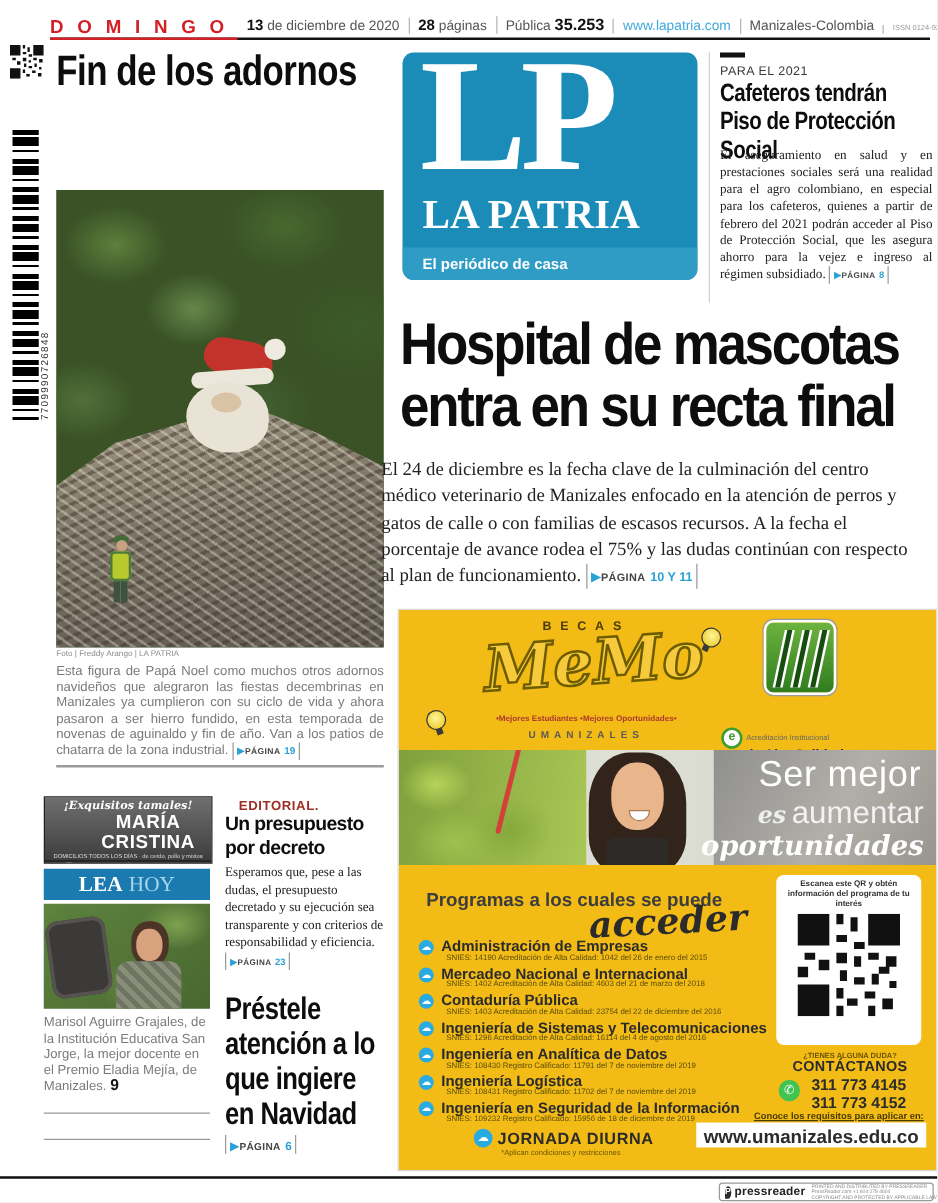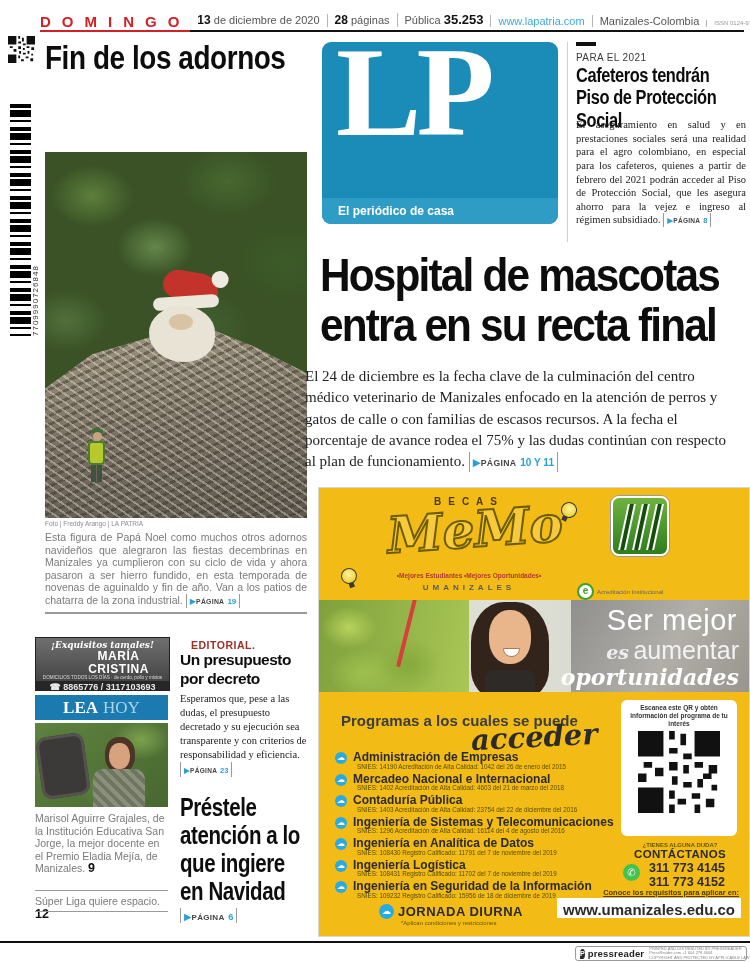--- a/index.html
+++ b/index.html
@@ -172,21 +172,21 @@
   .jornada{position:absolute;left:60px;top:210px;}
   .jcloud{display:inline-block;width:15px;height:15px;border-radius:50%;background:#29abe2;color:#fff;
     font-size:9px;text-align:center;line-height:15px;vertical-align:middle;}
   .jtext{font-size:13px;font-weight:bold;color:#2b2b2b;letter-spacing:.5px;vertical-align:middle;margin-left:4px;}
   .jnote{font-size:6px;color:#6b5500;margin-left:22px;}
 
   
   .tam{left:35px;top:637px;width:133px;height:52px;background:linear-gradient(180deg,#6f6f6f,#3c3c3c);
     border:1px solid #222;text-align:center;color:#fff;overflow:hidden;}
   .tam-script{font-family:"DejaVu Serif",serif;font-style:italic;font-weight:bold;font-size:9px;margin-top:2px;}
-  .tam-name{font-size:12px;font-weight:bold;letter-spacing:.5px;line-height:1.05;padding-left:32px;}
+  .tam-name{font-size:15px;font-weight:bold;letter-spacing:.5px;line-height:1.05;padding-left:32px;}
   .tam-sub{font-size:4.6px;color:#ddd;}
   .tam-phone{margin-top:1px;background:#262626;font-size:9px;font-weight:bold;color:#e8e8e8;padding:1px 0;}
 
   
   .lea{left:35px;top:695px;width:133px;height:25px;background:#1b7bb0;text-align:center;
     font-family:"Liberation Serif",serif;font-weight:bold;font-size:17px;line-height:25px;}
   .lea .w{color:#fff;} .lea .l{color:#a9d6ec;font-weight:normal;margin-left:5px;}
   .lea-photo{left:35px;top:723px;width:133px;height:84px;overflow:hidden;
     background:
       radial-gradient(40px 28px at 80% 20%,#7ca24e,rgba(0,0,0,0) 70%),
@@ -266,20 +266,21 @@
       <div class="worker-legs"></div>
     </div>
   </div>
 
   <div class="abs lead-credit">Foto | Freddy Arango | LA PATRIA</div>
   <div class="abs lead-cap"><span>Esta figura de Papá Noel como muchos otros adornos navideños que alegraron las fiestas decembrinas en Manizales ya cumplieron con su ciclo de vida y ahora pasaron a ser hierro fundido, en esta temporada de novenas de aguinaldo y fin de año. Van a los patios de chatarra de la zona industrial. </span><span class="pref" style="font-size:11px;"><span class="arw">▶</span><span class="plb">PÁGINA</span> <span class="pnm">19</span></span></div>
   <div class="abs lead-rule"></div>
 
   <div class="abs masthead">
     <div class="mh-lp">LP</div>
+    <div class="mh-name">LA PATRIA</div>
     <div class="mh-tagband">
       <div class="mh-tag">El periódico de casa</div>
     </div>
   </div>
 
   <div class="abs vrule"></div>
   <div class="abs cs-dash"></div>
   <div class="abs cs-kicker">PARA EL 2021</div>
   <div class="abs cs-h hl">
       <span class="cond" style="display:block;">Cafeteros tendrán Piso de Protección Social</span>
@@ -411,21 +412,20 @@
 
   <div class="abs lea"><span class="w">LEA</span><span class="l">HOY</span></div>
   <div class="abs lea-photo">
     <div class="lp-pack"></div>
     <div class="lp-hair"></div>
     <div class="lp-face"></div>
     <div class="lp-shirt"></div>
   </div>
   <div class="abs lea-item1"><span>Marisol Aguirre Grajales, de la Institución Educativa San Jorge, la mejor docente en el Premio Eladia Mejía, de Manizales. </span><span class="lea-pg">9</span></div>
   <div class="abs lea-rule1"></div>
-  <div class="abs lea-item2"><span>Súper Liga quiere espacio. </span><span class="lea-pg">12</span></div>
   <div class="abs lea-rule2"></div>
 
   <div class="abs ed-label">EDITORIAL.</div>
   <div class="abs ed-h hl">Un presupuesto por decreto</div>
   <div class="abs ed-body"><span>Esperamos que, pese a las dudas, el presupuesto decretado y su ejecución sea transparente y con criterios de responsabilidad y eficiencia. </span><span class="pref" style="font-size:10.5px;"><span class="arw">▶</span><span class="plb">PÁGINA</span> <span class="pnm">23</span></span></div>
 
   <div class="abs food-h hl">
       <span class="cond" style="display:block;">Préstele atención a lo que ingiere en Navidad</span>
     </div>
   <div class="abs food-ref"><span class="pref"><span class="arw">▶</span><span class="plb">PÁGINA</span> <span class="pnm">6</span></span></div>

